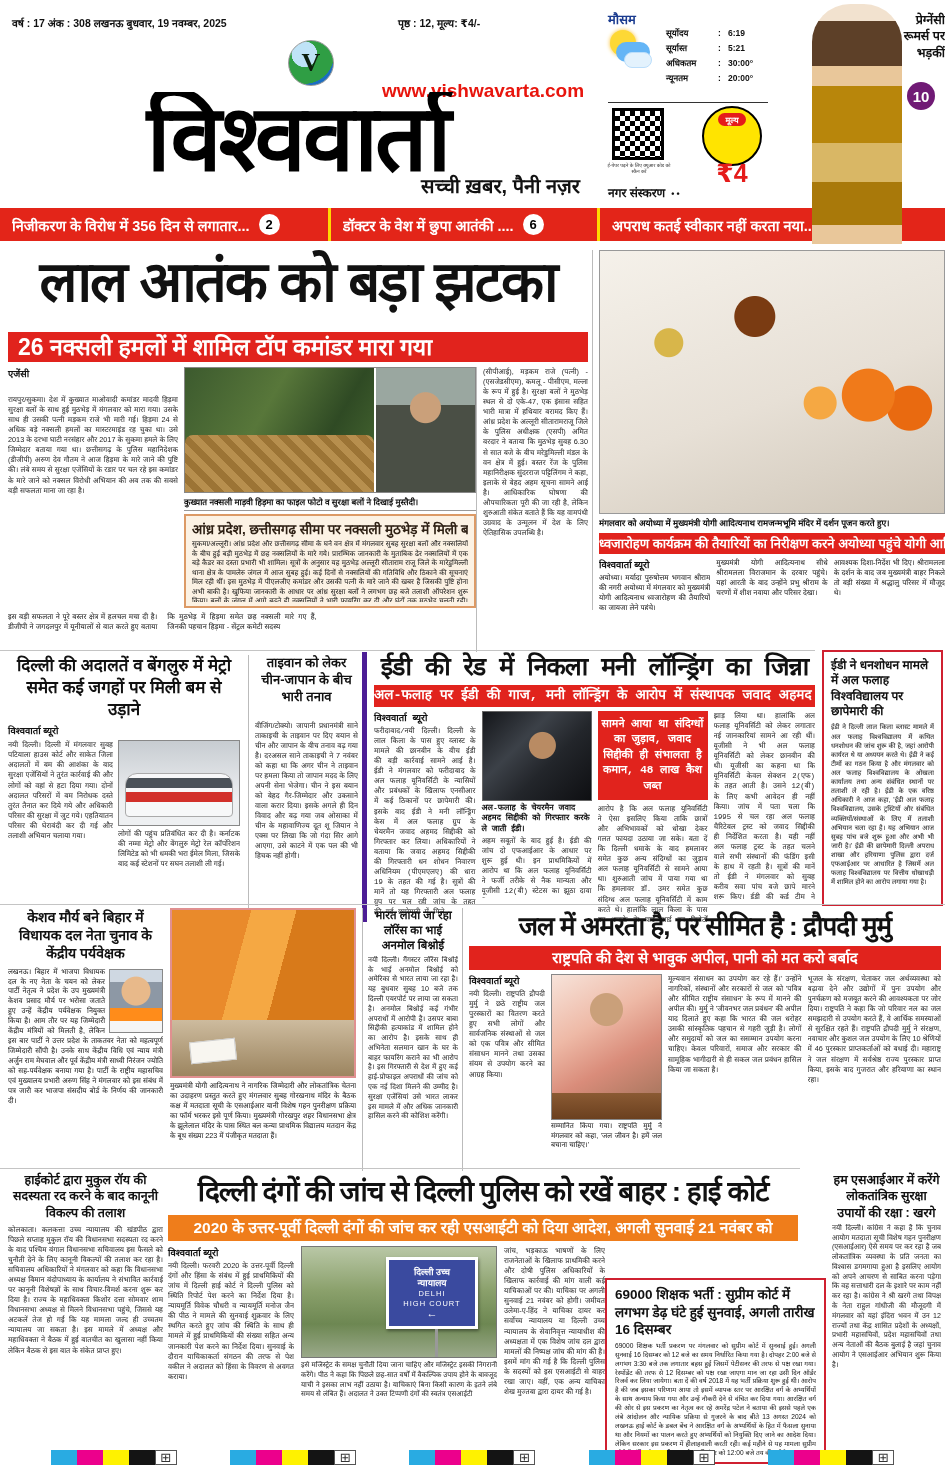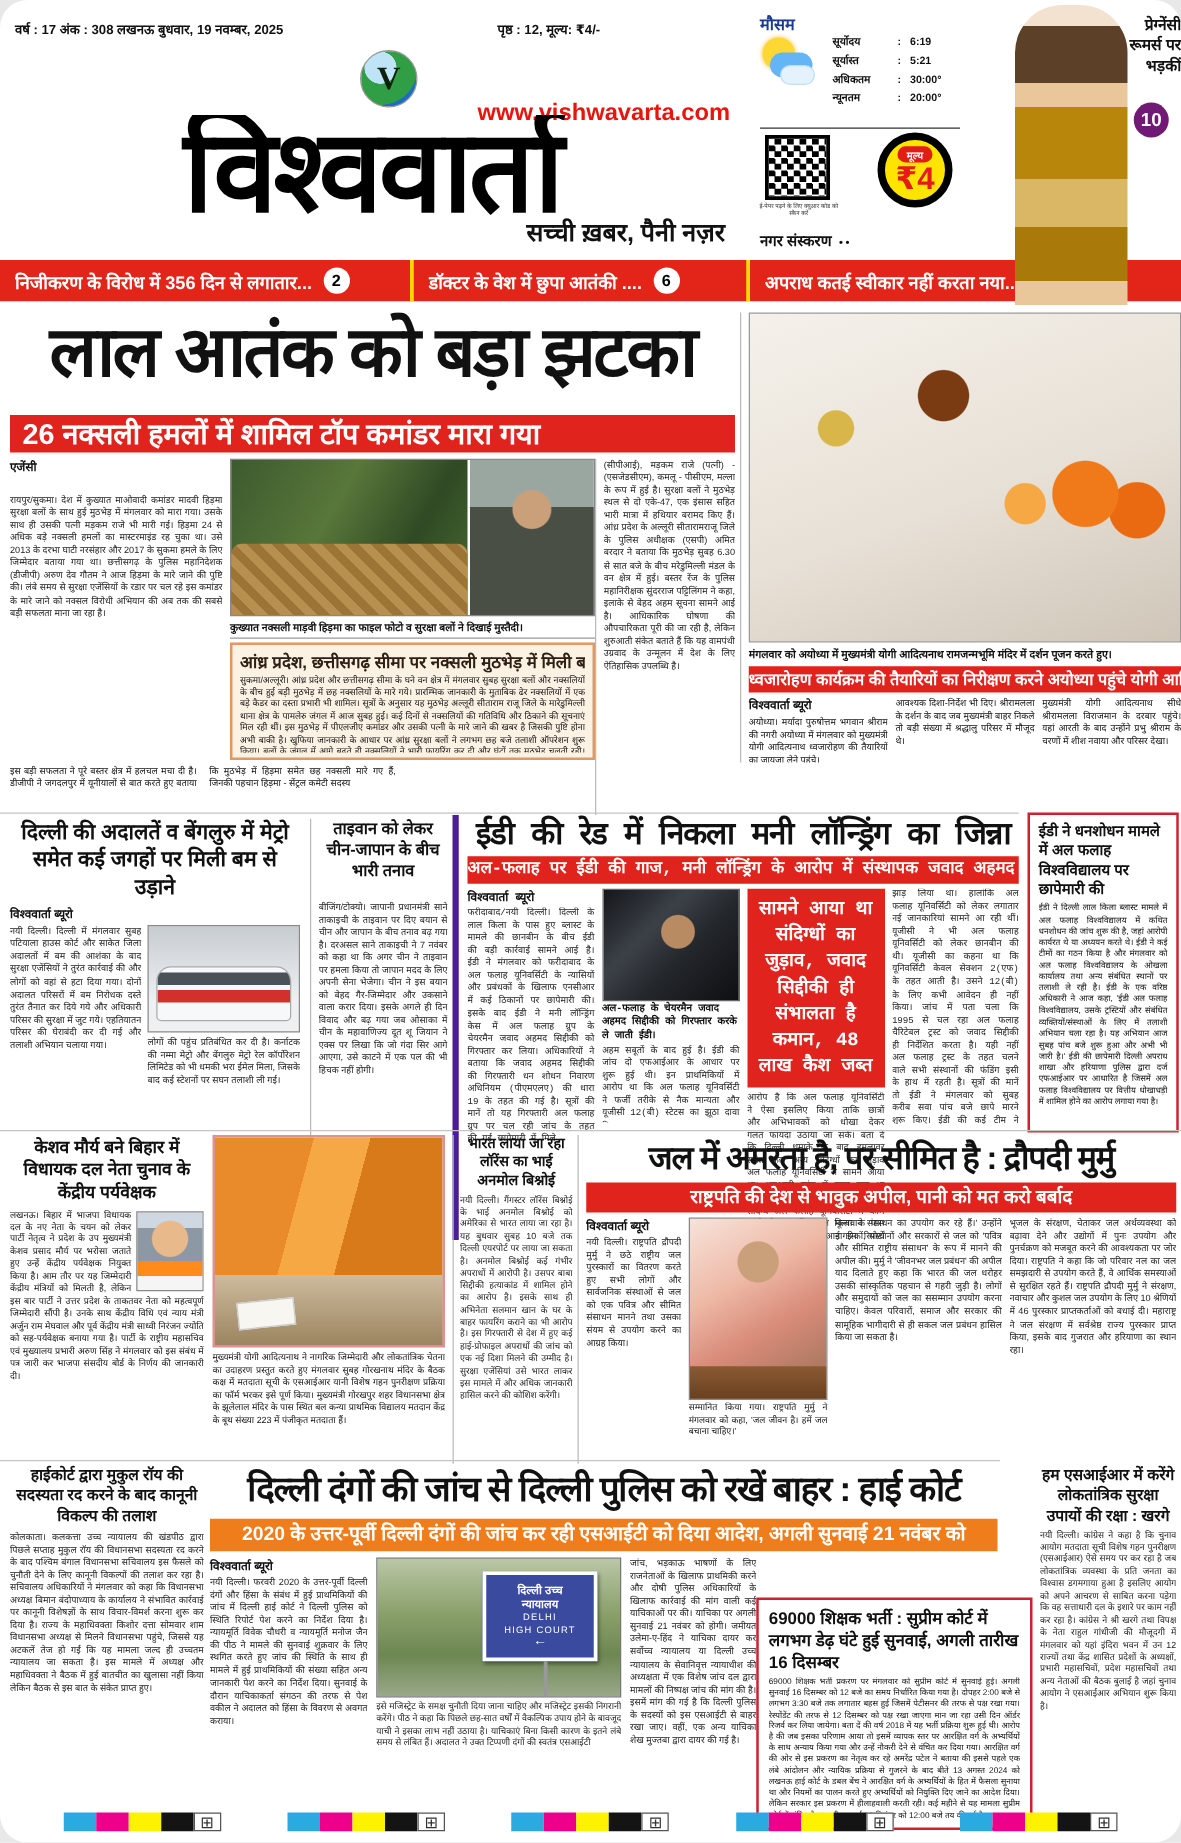--- a/index.html
+++ b/index.html
@@ -1,18 +1,18 @@
 <!DOCTYPE html>
 <html><head>
 <meta charset="utf-8">
 <style>
   html,body{margin:0;padding:0;background:#e8e8e8;}
   *{box-sizing:border-box;}
   #page{position:relative;width:945px;height:1474px;background:#fff;margin:0 auto;overflow:hidden;
-        font-family:"Liberation Sans","DejaVu Sans",sans-serif;color:#111;border-radius:22px;}
+        font-family:"Liberation Sans","DejaVu Sans",sans-serif;color:#111;}
   .body-txt{font-size:7.3px;line-height:1.38;color:#1c1c1c;text-align:justify;}
   .byline{font-weight:bold;font-size:9.5px;margin-bottom:2px;}
   .hairline{position:absolute;background:#c4c4c4;}
   
   .issue-line{position:absolute;left:12px;top:16px;font-size:10.5px;font-weight:bold;}
   .page-price{position:absolute;left:398px;top:16px;font-size:10.5px;font-weight:bold;}
   
   .logo{position:absolute;left:288px;top:40px;width:46px;height:46px;border-radius:50%;
         background:radial-gradient(circle at 35% 30%,#bfe3f7 0 30%,#2f9e44 31% 70%,#1b6ec2 71%);
         border:1px solid #999;display:flex;align-items:center;justify-content:center;
@@ -31,21 +31,21 @@
   .weather-rows{position:absolute;left:58px;top:16px;width:115px;}
   .w-row{display:flex;font-size:8.5px;font-weight:bold;line-height:1.75;}
   .w-label{width:52px;}
   .w-colon{width:10px;}
   .weather-underline{position:absolute;left:0;top:92px;width:160px;height:1px;background:#333;}
   
   .qr{position:absolute;left:612px;top:108px;width:52px;height:52px;border:3px solid #000;
       background:repeating-conic-gradient(#000 0% 25%,#fff 0% 50%) 0 0/10px 10px;}
   .qr-caption{position:absolute;left:604px;top:163px;width:70px;font-size:4.8px;text-align:center;line-height:1.3;color:#333;}
   .price-badge{position:absolute;left:702px;top:106px;width:60px;height:60px;border-radius:50%;
-      background:#ffe400;border:6px solid #000000;display:flex;flex-direction:column;align-items:center;}
+      background:#ffe400;border:2px solid #000000;display:flex;flex-direction:column;align-items:center;gap:34px;}
   .price-label{margin-top:5px;background:#e51b1a;color:#fff;font-size:8px;font-weight:bold;padding:1px 7px;border-radius:7px;}
   .price-value{color:#e51b1a;font-size:25px;font-weight:900;line-height:1.1;}
   .edition{position:absolute;left:608px;top:184px;font-size:12px;font-weight:bold;}
   .edition .dots{font-size:9px;letter-spacing:2px;margin-left:6px;}
   
   .model-block{position:absolute;left:812px;top:4px;width:133px;height:240px;z-index:5;}
   .model-photo{position:absolute;left:0;top:0;width:90px;height:240px;border-radius:38px 38px 0 0;
       background:linear-gradient(180deg,#f2e2cf 0 7%,#5d4028 7% 26%,#e9c79a 26% 34%,#b8860b 34% 58%,#d9b765 58% 74%,#a9790a 74% 92%,#e9c79a 92%);}
   .promo-text{position:absolute;right:0;top:8px;width:58px;font-size:12.5px;font-weight:bold;line-height:1.3;text-align:right;}
   .promo-circle{position:absolute;right:10px;top:78px;width:28px;height:28px;border-radius:50%;background:#701a75;
@@ -118,21 +118,21 @@
   .ed-row{display:flex;gap:6px;margin-top:4px;}
   .ed-c1{flex:1;}
   .ed-c1 .body-txt{height:188px;overflow:hidden;}
   .ed-c2{width:110px;}
   .ed-photo{height:90px;border:1px solid #666;background:
       radial-gradient(circle at 55% 38%,#b98b63 0 13px,rgba(0,0,0,0) 14px),
       linear-gradient(135deg,#14161a,#3c4148 35%,#23262b 60%,#0e0f12);}
   .ed-caption{font-size:8px;font-weight:bold;line-height:1.3;padding:2px 0;}
   .ed-c2 .body-txt{height:62px;overflow:hidden;}
   .ed-c3{width:110px;}
-  .ed-highlight{background:#e1231d;color:#fff;font-size:15px;font-weight:bold;text-align:center;line-height:1.4;padding:6px 4px;}
+  .ed-highlight{background:#e1231d;color:#fff;font-size:11px;font-weight:bold;text-align:center;line-height:1.4;padding:6px 4px;}
   .ed-c3 .body-txt{height:118px;overflow:hidden;margin-top:4px;}
   .ed-c4{flex:1;}
   .ed-c4 .body-txt{height:188px;overflow:hidden;}
   .ed-box{position:absolute;left:822px;top:650px;width:121px;height:256px;border:2px solid #cf2030;background:#fff;padding:6px 7px;}
   .ed-box-h{font-size:12px;font-weight:bold;line-height:1.28;}
   .ed-box-b{font-size:6.7px;line-height:1.36;text-align:justify;margin-top:3px;height:190px;overflow:hidden;}
   
   .keshav{position:absolute;left:0;top:908px;width:163px;padding-left:8px;}
   .keshav-h{font-size:14px;font-weight:bold;text-align:center;line-height:1.3;}
   .keshav-body{margin-top:4px;font-size:7.2px;line-height:1.38;text-align:justify;height:190px;overflow:hidden;}
@@ -312,22 +312,22 @@
 
   <div class="ayodhya">
     <div class="ayodhya-photo"></div>
     <div class="ayodhya-caption">मंगलवार को अयोध्या में मुख्यमंत्री योगी आदित्यनाथ रामजन्मभूमि मंदिर में दर्शन पूजन करते हुए।</div>
     <div class="ayodhya-redbar">ध्वजारोहण कार्यक्रम की तैयारियों का निरीक्षण करने अयोध्या पहुंचे योगी आदित्यनाथ</div>
     <div class="ayodhya-cols">
       <div class="col">
         <div class="byline">विश्ववार्ता ब्यूरो</div>
         <span>अयोध्या। मर्यादा पुरुषोत्तम भगवान श्रीराम की नगरी अयोध्या में मंगलवार को मुख्यमंत्री योगी आदित्यनाथ ध्वजारोहण की तैयारियों का जायजा लेने पहुंचे।</span>
       </div>
+      <div class="col">मुख्यमंत्री योगी आदित्यनाथ सीधे श्रीरामलला विराजमान के दरबार पहुंचे। यहां आरती के बाद उन्होंने प्रभु श्रीराम के चरणों में शीश नवाया और परिसर देखा।</div>
       <div class="col">आवश्यक दिशा-निर्देश भी दिए। श्रीरामलला के दर्शन के बाद जब मुख्यमंत्री बाहर निकले तो बड़ी संख्या में श्रद्धालु परिसर में मौजूद थे।</div>
-      <div class="col">मुख्यमंत्री योगी आदित्यनाथ सीधे श्रीरामलला विराजमान के दरबार पहुंचे। यहां आरती के बाद उन्होंने प्रभु श्रीराम के चरणों में शीश नवाया और परिसर देखा।</div>
     </div>
   </div>
 
   <div class="hairline" style="left:0;top:650px;width:815px;height:1px;"></div>
 
   <div class="courts">
     <div class="courts-h">दिल्ली की अदालतें व बेंगलुरु में मेट्रो समेत कई जगहों पर मिली बम से उड़ाने</div>
     <div class="byline" style="margin-top:3px;">विश्ववार्ता ब्यूरो</div>
     <div class="courts-row">
       <div class="courts-c1">

